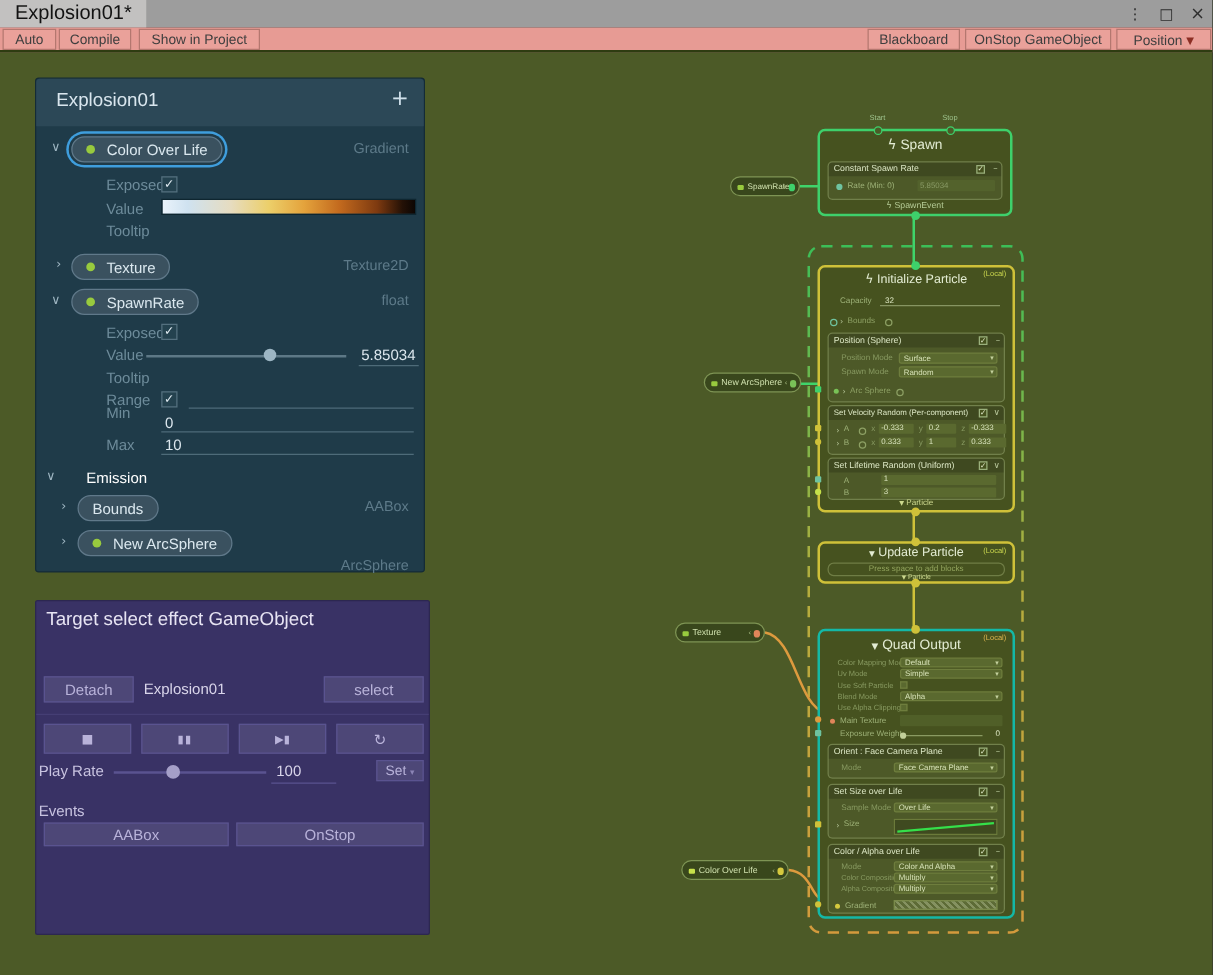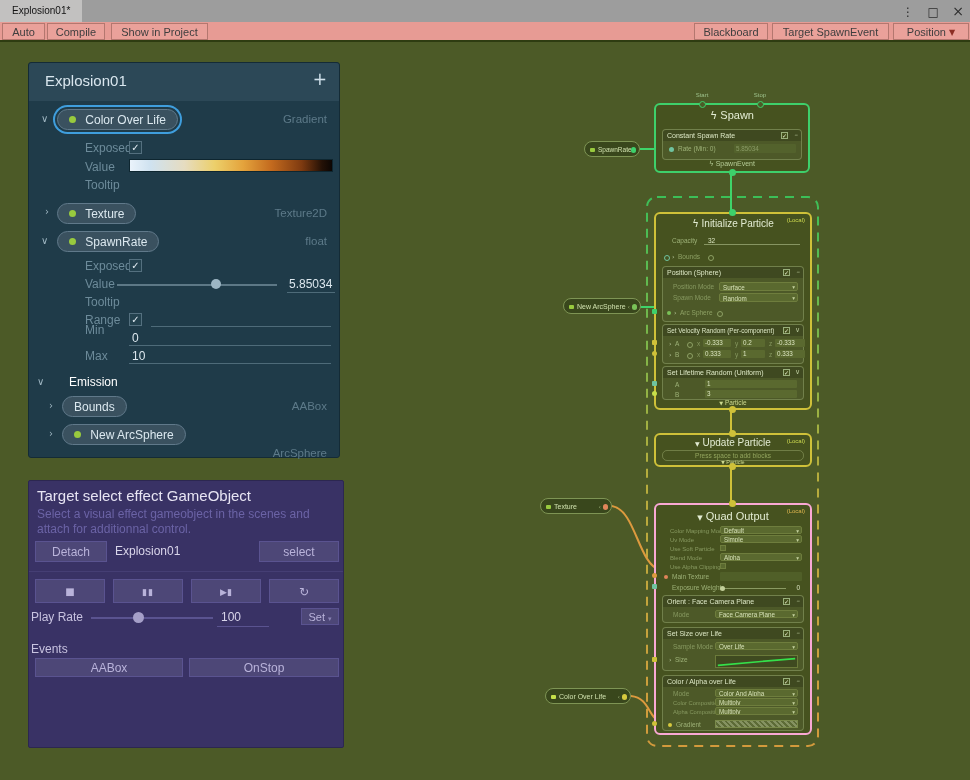--- a/index.html
+++ b/index.html
@@ -2,36 +2,36 @@
 <html><head>
 <meta charset="utf-8">
 <style>
   html,body{margin:0;padding:0;background:#333;}
   .root{position:relative;width:970px;height:780px;overflow:hidden;
         font-family:"Liberation Sans","DejaVu Sans",sans-serif;-webkit-font-smoothing:antialiased;}
   .glyph{font-family:"DejaVu Sans",sans-serif;}
   
   .tabbar{position:absolute;left:0;top:0;width:970px;height:22px;background:#9d9d9d;}
   .tab{position:absolute;left:0;top:0;height:22px;padding:0 12px;background:#c2c1c0;
-       font-size:10px;line-height:22px;color:#121212;}
+       font-size:16px;line-height:22px;color:#121212;}
   .winbtns{position:absolute;right:6px;top:0;height:22px;line-height:22px;color:#2d2d2d;}
   .winbtns span{margin-left:9px;font-size:12px;cursor:default;}
   .toolbar{position:absolute;left:0;top:22px;width:970px;height:20px;background:#e79b94;
            border-bottom:2px solid #2e3c11;box-sizing:border-box;}
   .tbtn{position:absolute;top:1px;height:17px;line-height:17px;text-align:center;
         background:#eaa19a;border:1px solid #b4776f;box-sizing:border-box;
         font-size:11px;color:#3e3e3e;}
   .advarrow{color:#8c2e24;font-size:8px;vertical-align:1px;}
   
   .graph{position:absolute;left:0;top:42px;width:970px;height:738px;background:#4c5a27;}
   svg.wires{position:absolute;left:0;top:0;width:970px;height:780px;pointer-events:none;}
   .node{position:absolute;border-radius:6px;background:#46521f;box-sizing:border-box;}
   .ctx-spawn{border:2px solid #3ed06b;}
   .ctx-particle{border:2px solid #cfc139;}
-  .ctx-output{border:2px solid #f9a8d4;}
+  .ctx-output{border:2px solid #14b8a6;}
   .ntitle{position:relative;text-align:center;color:#e3ecd3;font-size:11px;padding-top:4px;}
   .ntitle-sm{font-size:10px;}
   .space{position:absolute;top:3px;right:5px;font-size:6px;color:#ccd84e;}
   .space.or{color:#ddb54e;}
   .plabel{position:absolute;width:28px;text-align:center;font-size:6px;color:#9cc08a;}
   .port{position:absolute;width:7px;height:7px;border-radius:50%;box-sizing:border-box;}
   .port.hollow{background:#4c5a27;border:1.5px solid #3ed06b;}
   .port.gfill{background:#3ed06b;}
   .port.yfill{background:#cfc139;}
   .port.ofill{background:#dd9a3e;}
@@ -117,21 +117,21 @@
       <span class="glyph">□</span>
       <span class="glyph" style="font-size:14px">×</span>
     </div>
   </div>
 
   <div class="toolbar">
     <div class="tbtn" style="left:2px;width:43px">Auto</div>
     <div class="tbtn" style="left:47px;width:58px">Compile</div>
     <div class="tbtn" style="left:111px;width:97px">Show in Project</div>
     <div class="tbtn" style="right:202px;width:74px">Blackboard</div>
-    <div class="tbtn" style="right:81px;width:117px">Target SpawnEvent</div>
+    <div class="tbtn" style="right:81px;width:117px">OnStop GameObject</div>
     <div class="tbtn" style="right:1px;width:76px">
       <span>Position</span>
       <span class="advarrow glyph">▼</span>
     </div>
   </div>
 
   <div class="graph"></div>
 
   <svg class="wires">
     <defs>
@@ -512,21 +512,20 @@
     <span class="bb-chev glyph" style="left:20px;top:365px">›</span>
     <div class="pill" style="left:33px;top:361px">
       <span class="gdot"></span>
       <span>New ArcSphere</span>
     </div>
     <span class="btype" style="top:384px">ArcSphere</span>
   </div>
 
   <div class="tp">
     <div class="tp-title">Target select effect GameObject</div>
-    <div class="tp-sub">Select a visual effect gameobject in the scenes and attach for additionnal control.</div>
     <div class="tpbtn" style="left:6px;top:60px;width:72px;height:21px;line-height:21px">Detach</div>
     <span class="tp-obj" style="left:86px;top:63px">Explosion01</span>
     <div class="tpbtn" style="left:230px;top:60px;width:80px;height:21px;line-height:21px">select</div>
     <div class="tp-div" style="top:90px"></div>
     <div class="tpbtn glyph" style="left:6px;top:98px;width:70px;height:24px;line-height:24px;font-size:10px"><span>■</span></div>
     <div class="tpbtn glyph" style="left:84px;top:98px;width:70px;height:24px;line-height:24px;font-size:9px;letter-spacing:1px"><span>▮▮</span></div>
     <div class="tpbtn glyph" style="left:162px;top:98px;width:70px;height:24px;line-height:24px;font-size:9px"><span>▶▮</span></div>
     <div class="tpbtn glyph" style="left:240px;top:98px;width:70px;height:24px;line-height:24px;font-size:12px"><span>↻</span></div>
     <span class="tp-lab" style="left:2px;top:129px">Play Rate</span>
     <span class="tptrack" style="left:62px;width:122px;top:136px"></span>

